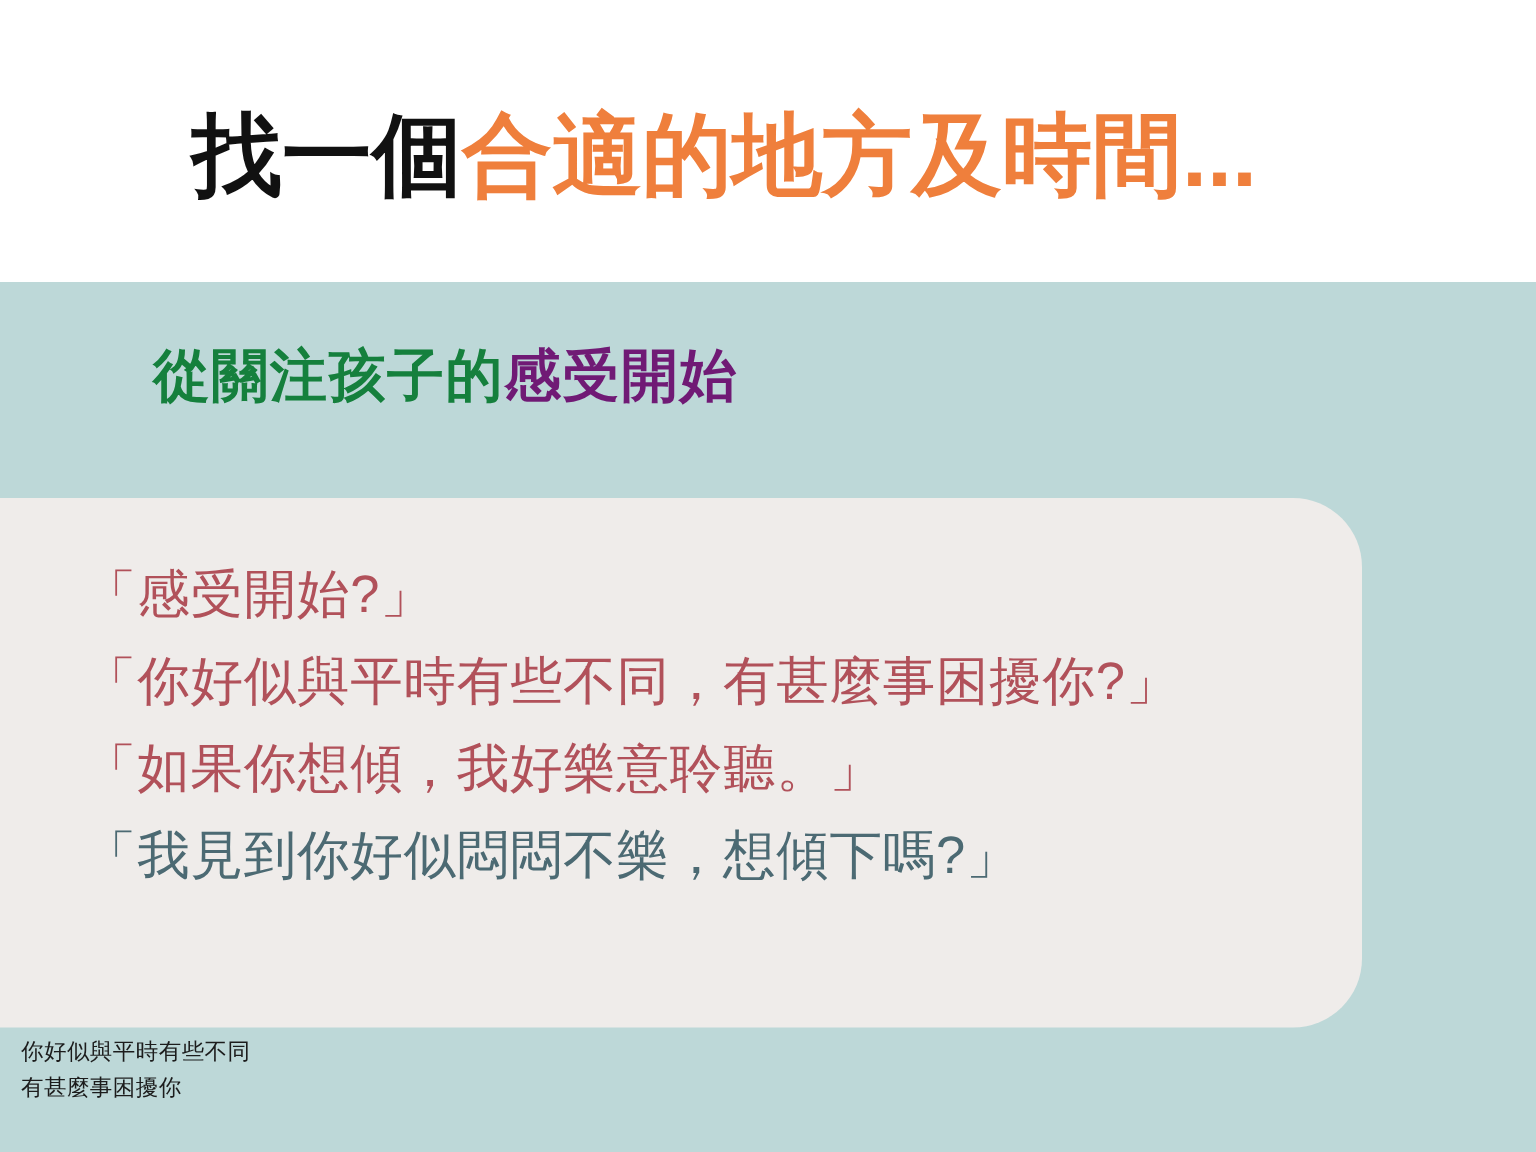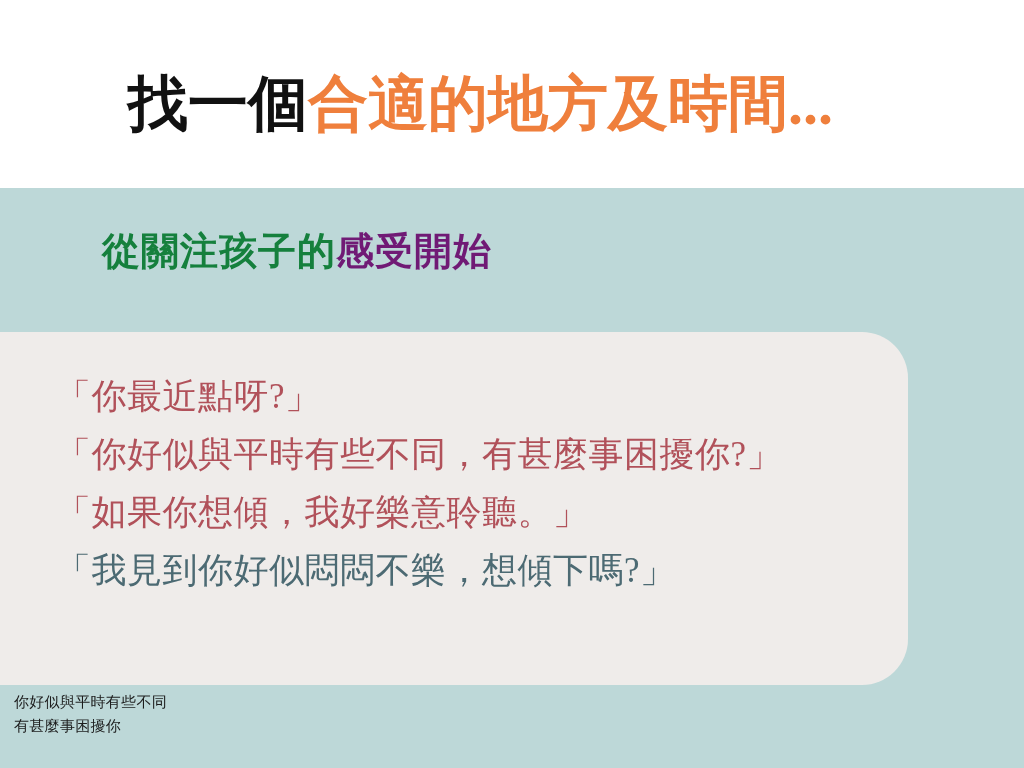--- a/index.html
+++ b/index.html
@@ -15,21 +15,20 @@
     position: relative;
   }
 
   
   .slide {
     position: absolute;
     inset: 0;
     width: 1024px;
     height: 768px;
     background: #ffffff;
-    font-family: Liberation Serif, serif;
   }
 
   
   .title-band {
     position: absolute;
     left: 0;
     top: 0;
     width: 1024px;
     height: 188px;
     background: #ffffff;
@@ -126,21 +125,21 @@
 
     
   </div>
 
   <div class="section-heading">
     <span class="heading-light">從關注孩子的</span><span class="heading-strong">感受開始</span>
   </div>
 
   <div class="content-card">
     <div class="quote-list">
-      <div class="quote-line c-red">「你最近點呀?」</div>
+      <div class="quote-line c-red">「感受開始?」</div>
       <div class="quote-line c-red">「你好似與平時有些不同，有甚麼事困擾你?」</div>
       <div class="quote-line c-red">「如果你想傾，我好樂意聆聽。」</div>
       <div class="quote-line c-slate">「我見到你好似悶悶不樂，想傾下嗎?」</div>
     </div>
   </div>
 
   <div class="footer">
     <div class="footer-line">你好似與平時有些不同</div>
     <div class="footer-line">有甚麼事困擾你</div>
   </div>

